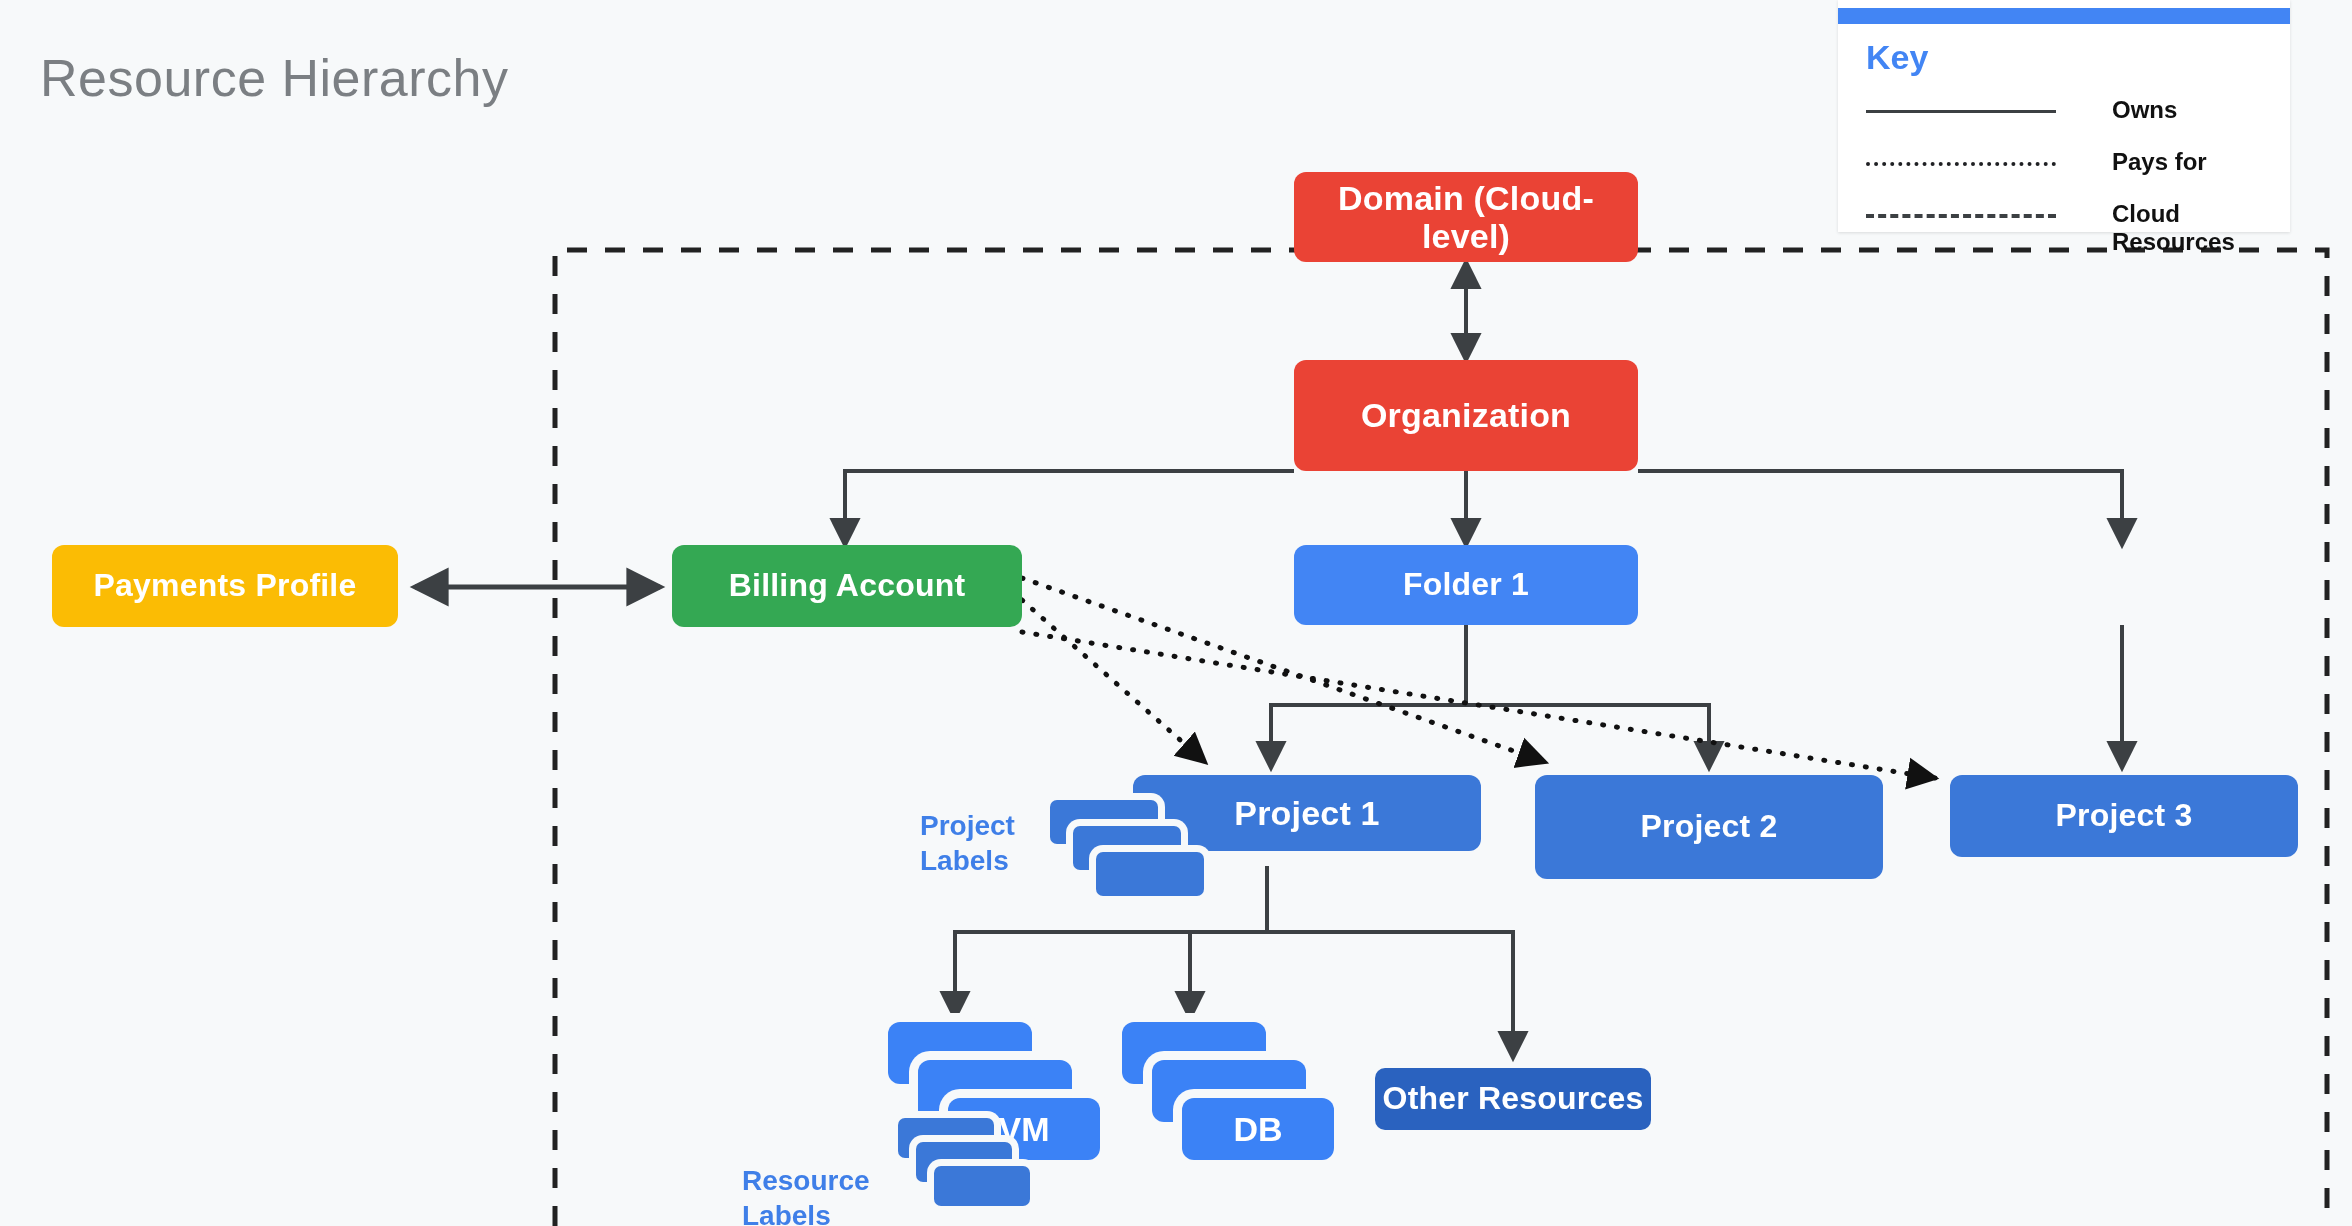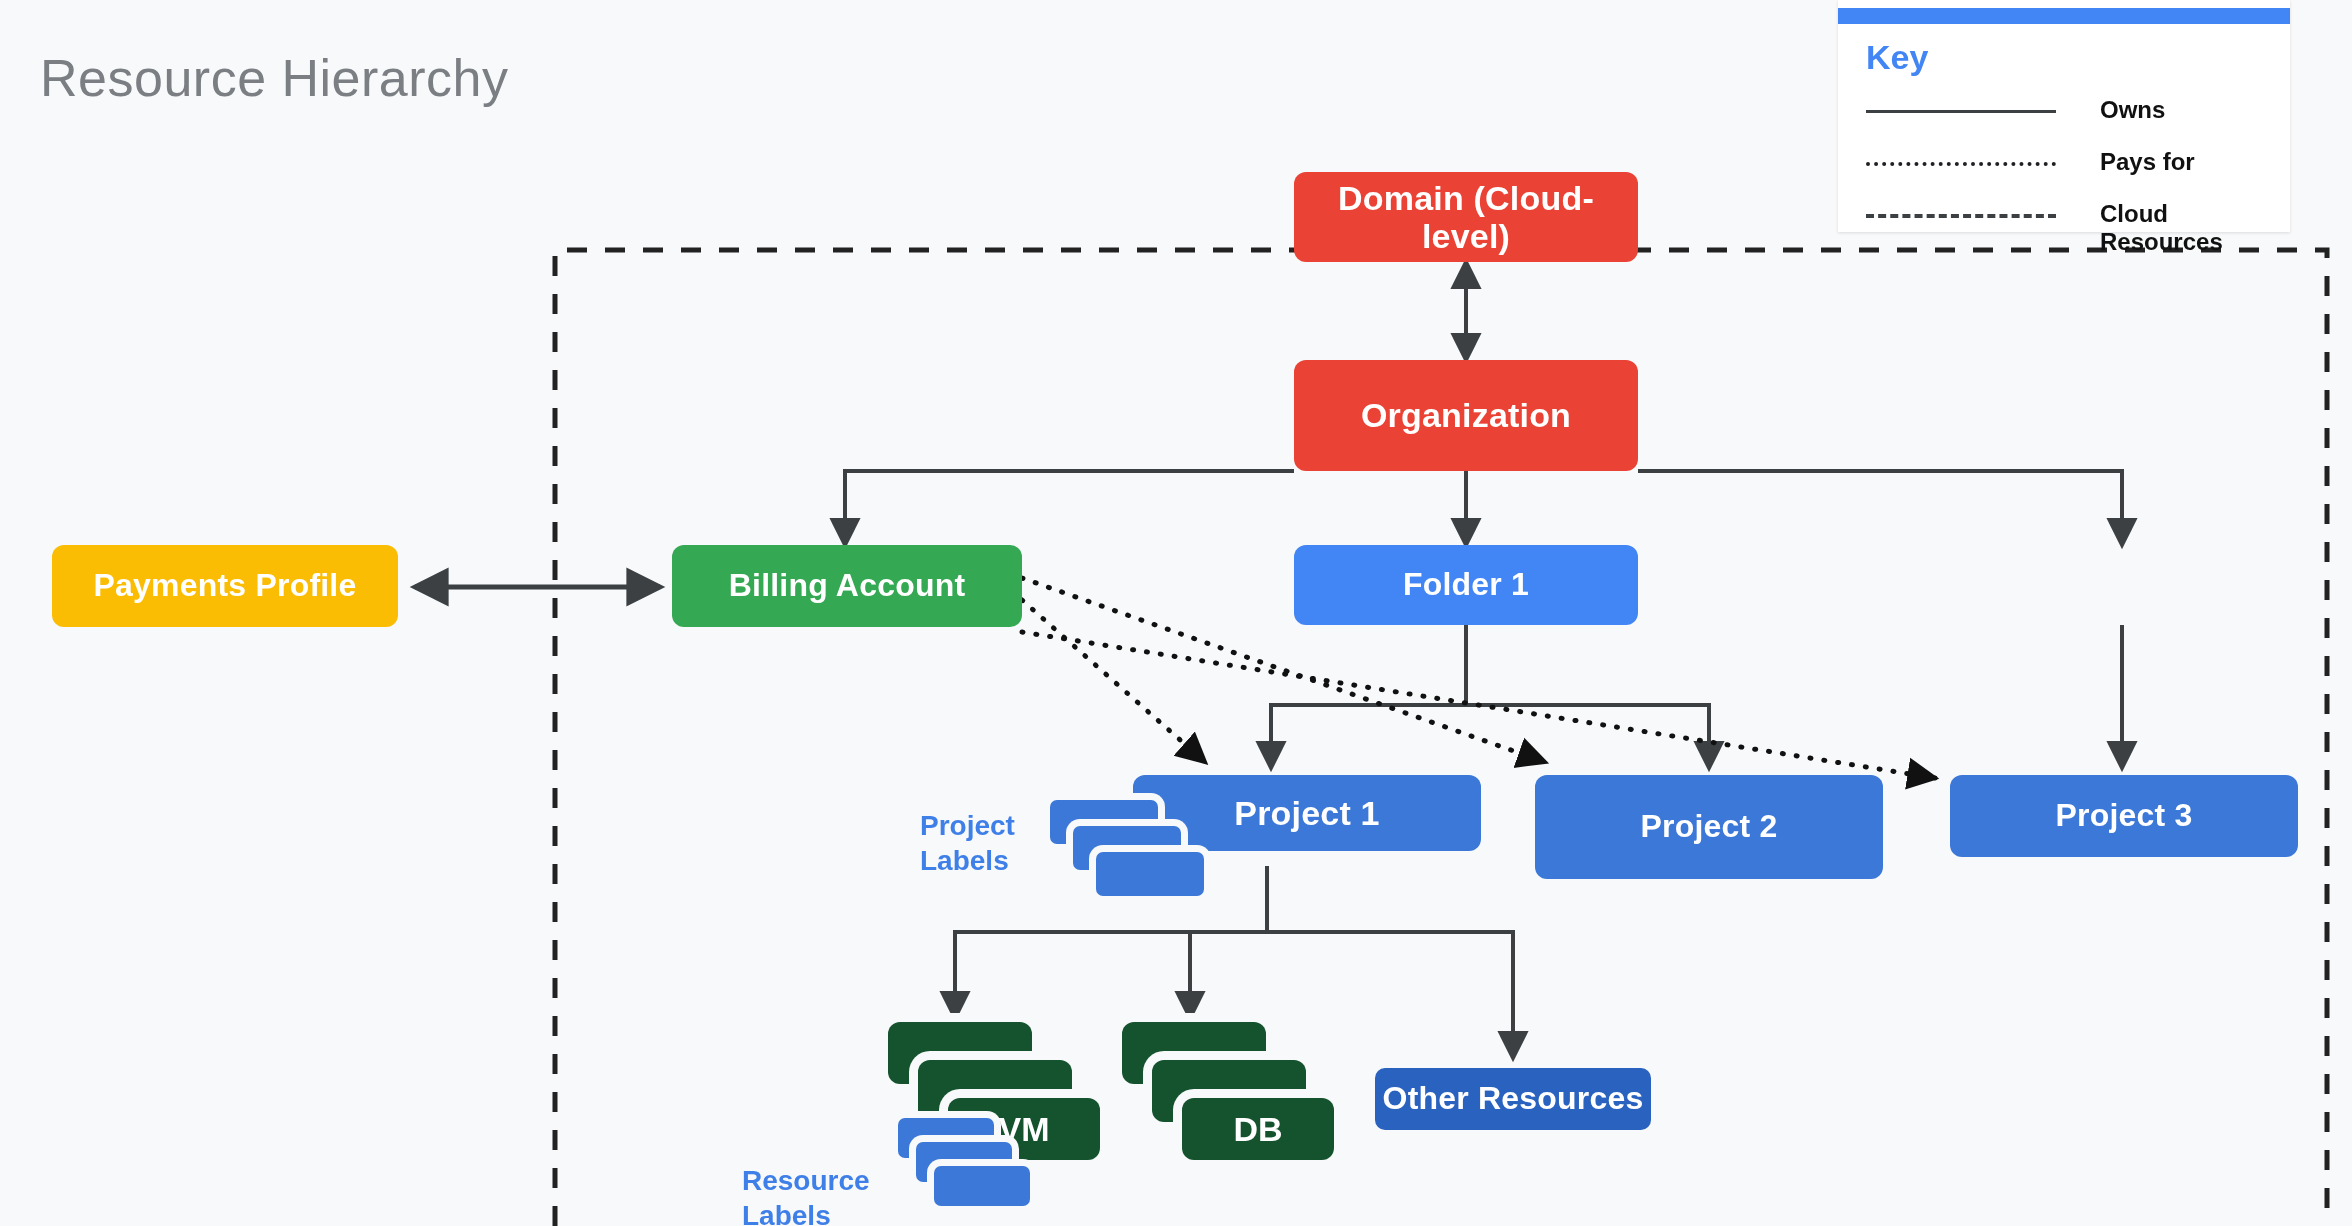--- a/index.html
+++ b/index.html
@@ -38,35 +38,35 @@
     position:absolute;left:1838px;top:0px;width:452px;height:232px;
     background:#ffffff;box-shadow:0 1px 3px rgba(0,0,0,.12);
   }
   #key-topbar{position:absolute;left:0;top:8px;width:452px;height:16px;background:#4285f4;}
   #key-title{position:absolute;left:28px;top:38px;font-size:34px;font-weight:bold;color:#4285f4;}
   .key-row{position:absolute;left:28px;width:420px;height:40px;display:flex;align-items:flex-start;}
   .key-sample{width:190px;flex:0 0 190px;margin-top:14px;}
   .key-sample.solid{border-top:3px solid #3c4043;}
   .key-sample.dotted{border-top:4px dotted #202124;}
   .key-sample.dashed{border-top:4px dashed #3c4043;}
-  .key-label{font-size:24px;font-weight:bold;color:#111;margin-left:44px;line-height:1.18;}
+  .key-label{font-size:24px;font-weight:bold;color:#111;margin-left:56px;line-height:1.18;}
 
   
   .blue-caption{
     position:absolute;color:#3f7fe8;font-weight:bold;font-size:28px;
     line-height:1.25;text-align:left;
   }
 
   
   .chip{
     position:absolute;background:#3b78d8;border-radius:7px;
     box-shadow:0 0 0 7px #f7f9fa;
   }
   .card{
-    position:absolute;background:#14532d;border-radius:12px;
+    position:absolute;background:#3b82f6;border-radius:12px;
     box-shadow:0 0 0 9px #f7f9fa;
     display:flex;align-items:center;justify-content:center;
     color:#fff;font-weight:bold;font-size:34px;
   }
 </style>
 </head>
 <body>
 
 <div id="stage">
 

